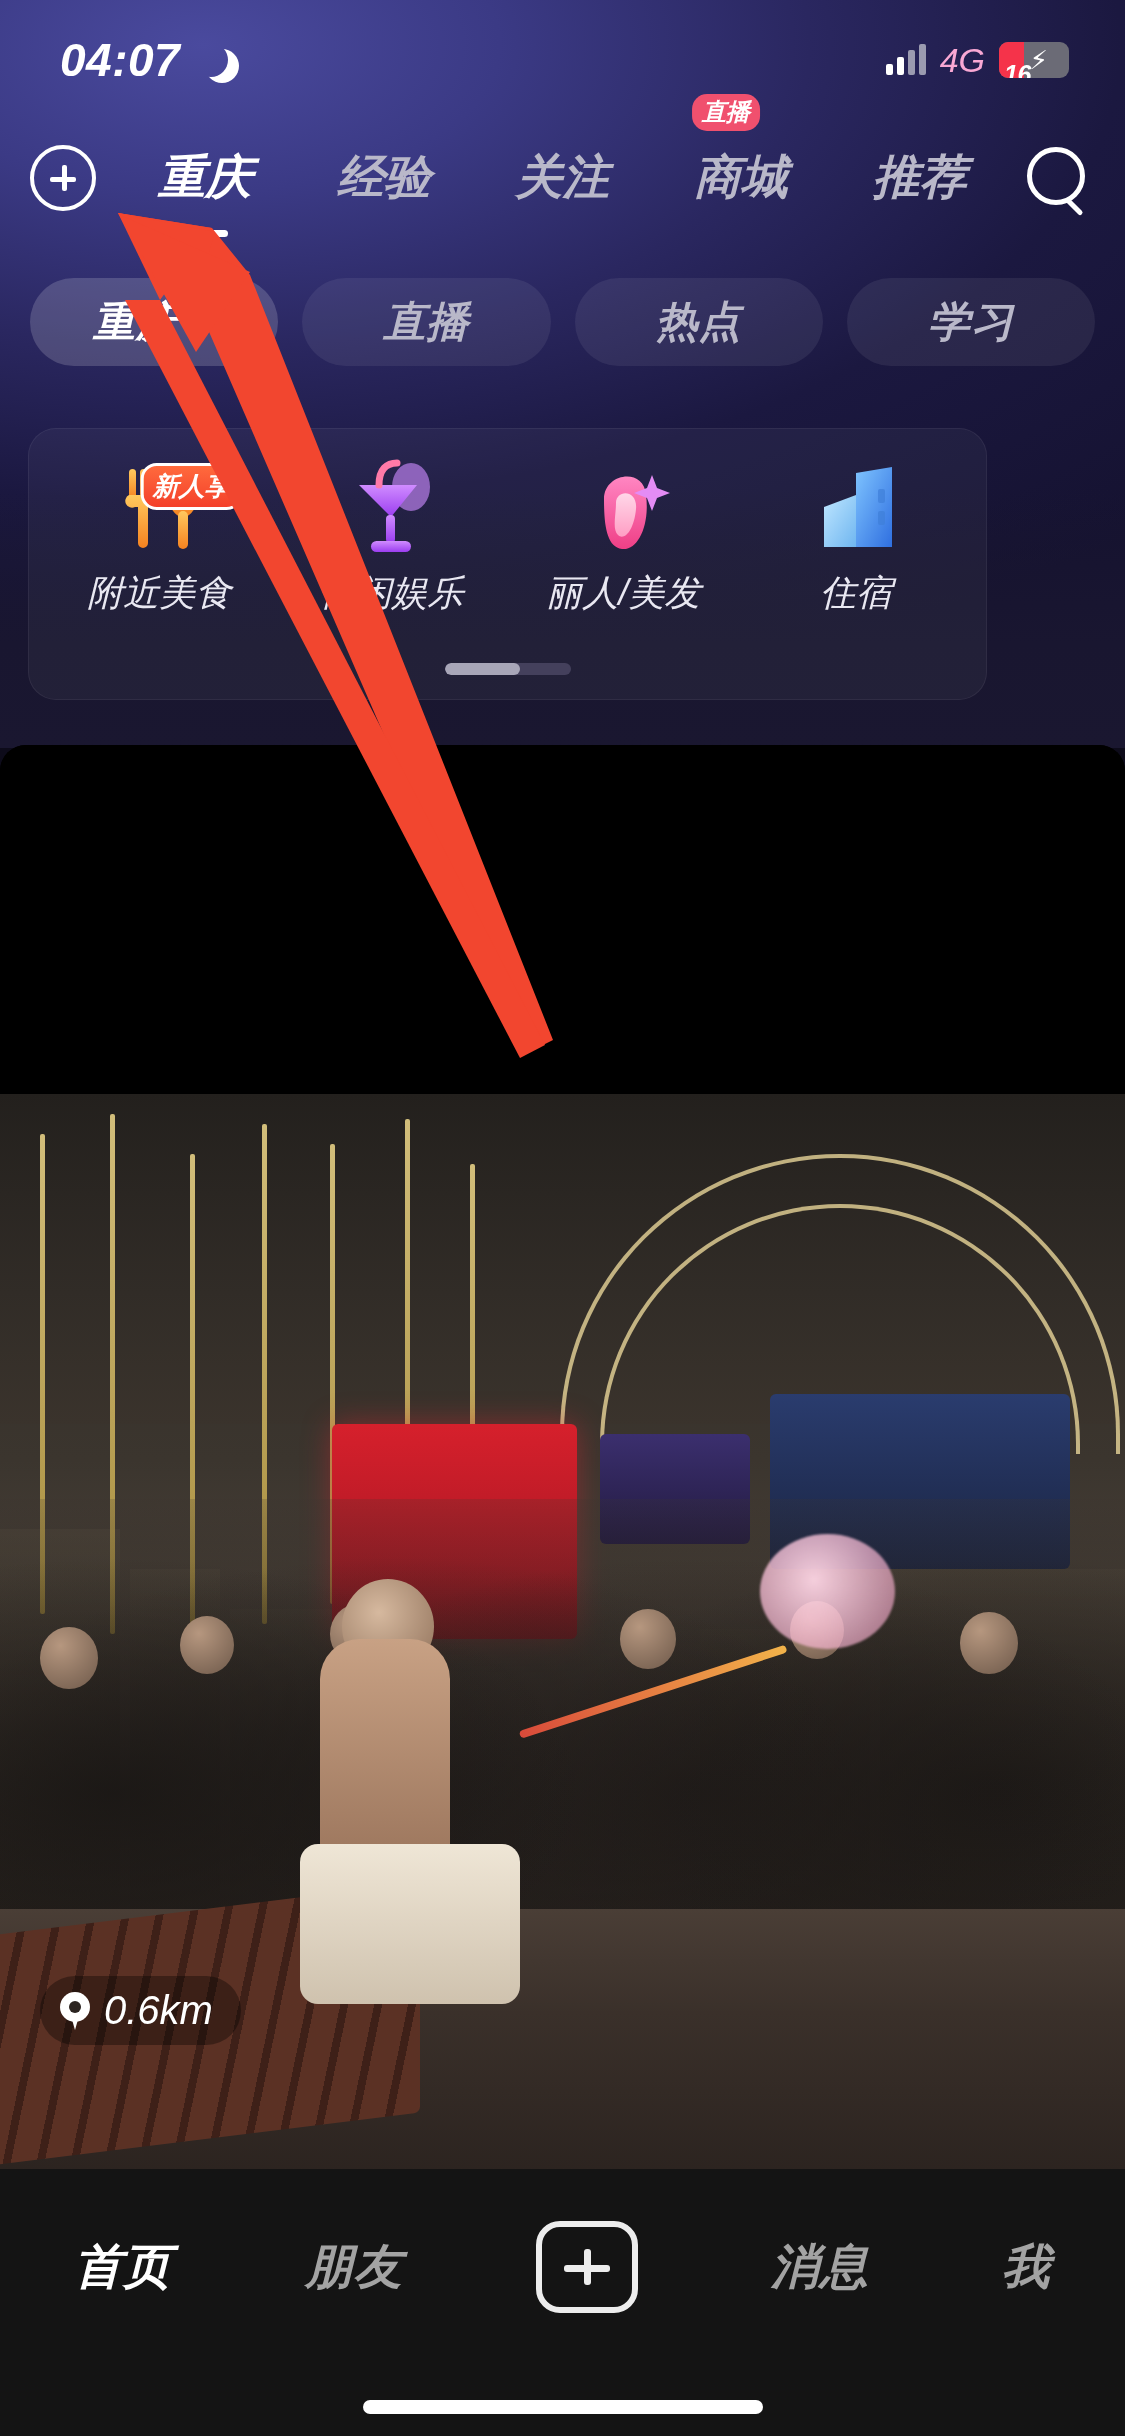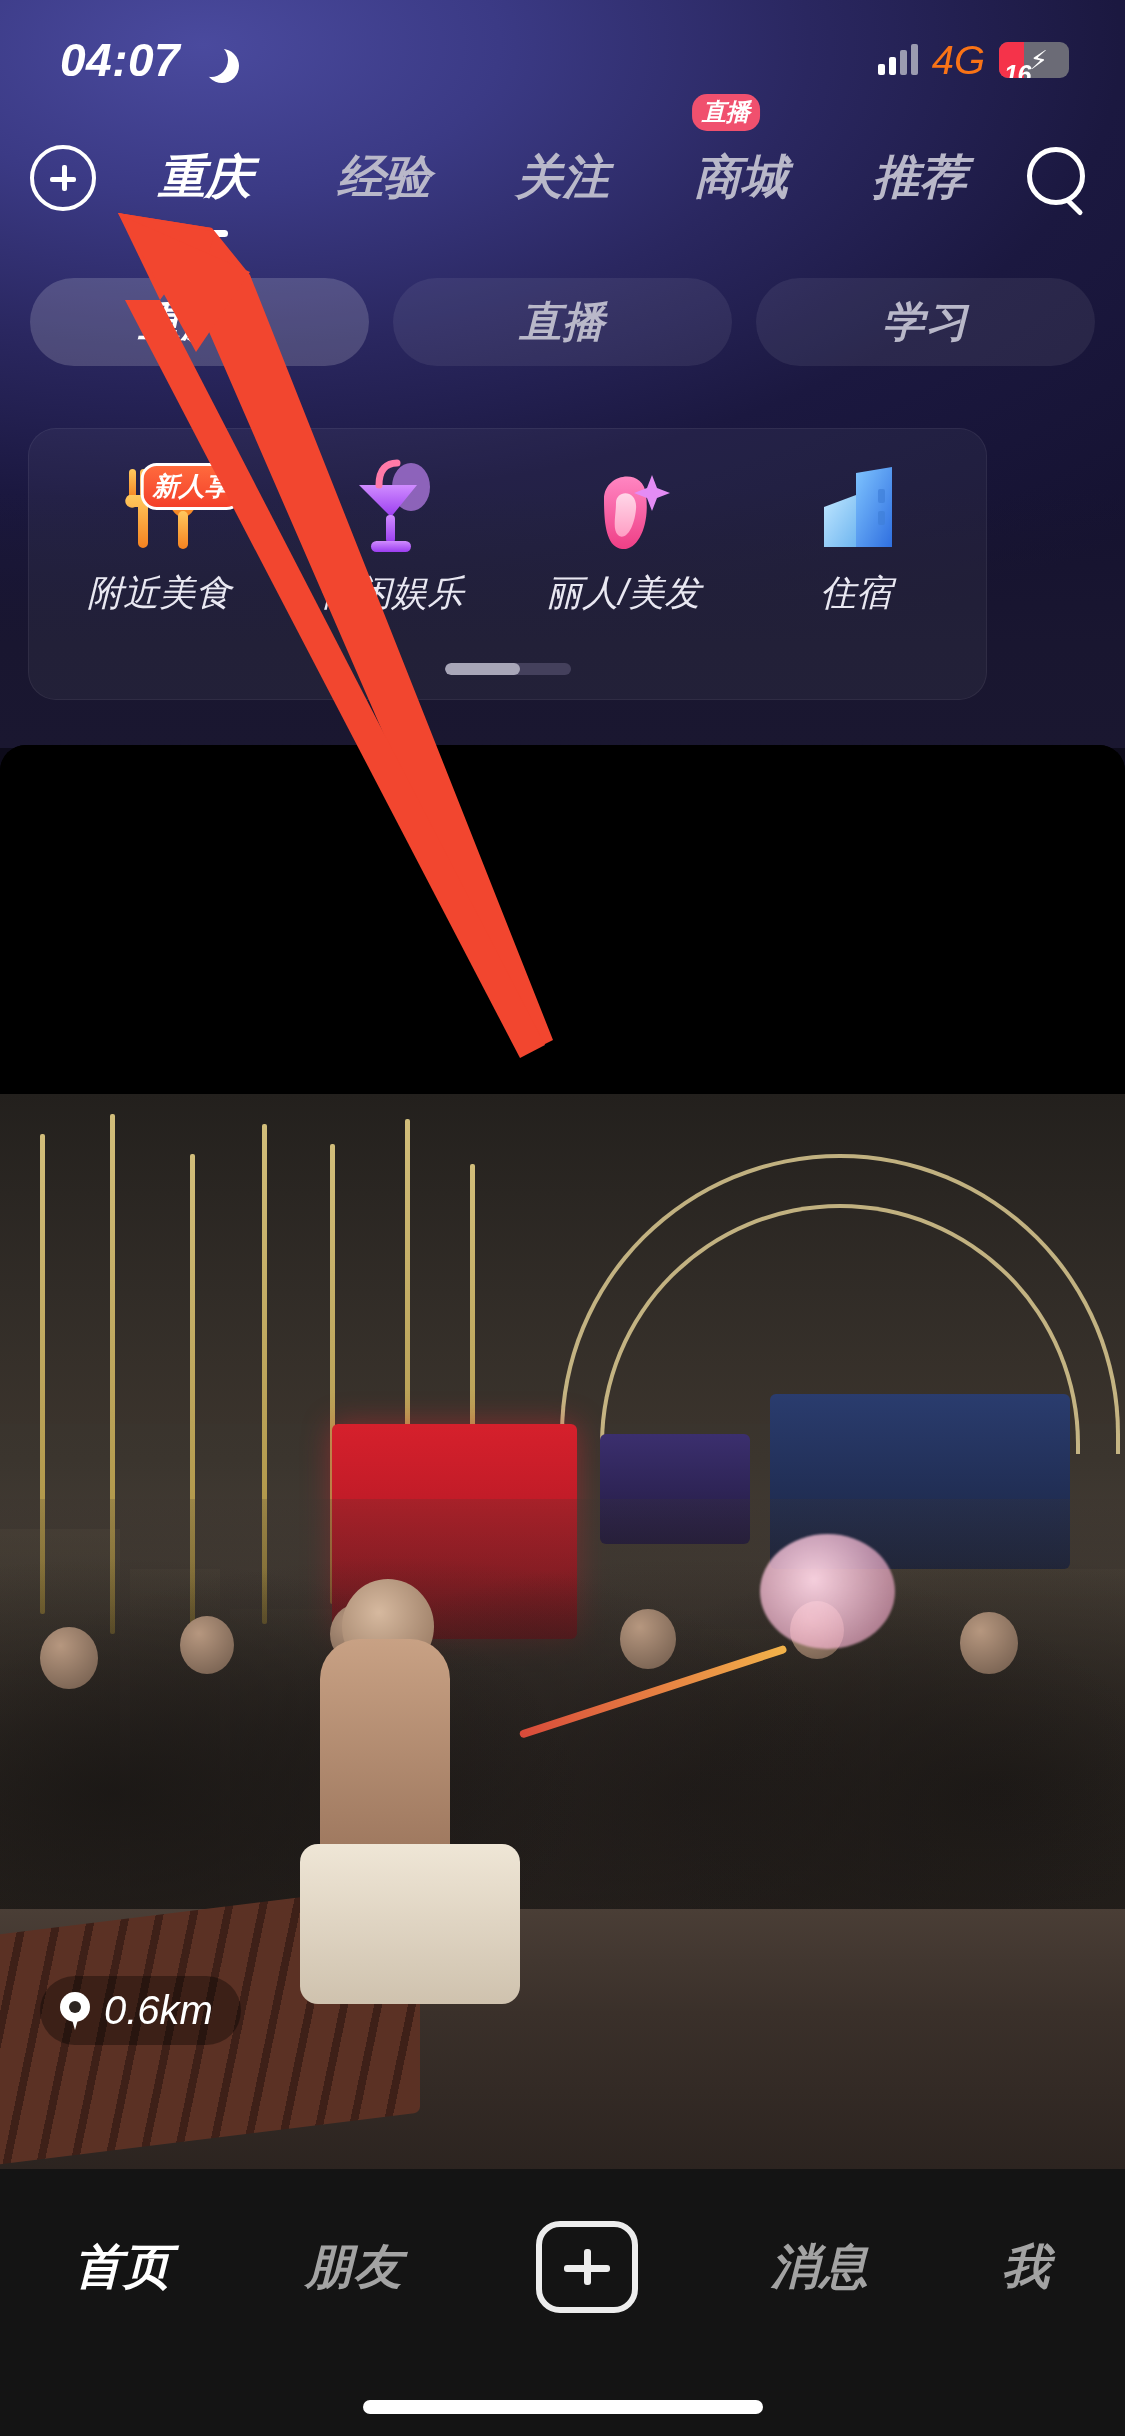--- a/index.html
+++ b/index.html
@@ -45,21 +45,21 @@
     border-radius: 50%;
     box-shadow: 11px 6px 0 0 #fff;
   }
   .status-right { display: flex; align-items: center; gap: 14px; }
   .signal { display: flex; align-items: flex-end; gap: 4px; height: 30px; }
   .signal i { display:block; width: 7px; background: #fff; border-radius: 2px; }
   .signal i:nth-child(1){ height: 11px; }
   .signal i:nth-child(2){ height: 18px; }
   .signal i:nth-child(3){ height: 25px; background: #9b9bb0; }
   .signal i:nth-child(4){ height: 31px; background: #9b9bb0; }
-  .net-label { color: #f97316; font-size: 40px; font-weight: 500; }
+  .net-label { color: #f9a8d4; font-size: 34px; font-weight: 500; }
   .battery {
     position: relative; width: 70px; height: 36px;
     border-radius: 9px; background: #6b6b76; overflow: hidden;
     display: flex; align-items: center;
   }
   .battery::after {
     content:""; position:absolute; right:-7px; top:11px; width:5px; height:14px;
     background:#6b6b76; border-radius:0 3px 3px 0;
   }
   .battery .fill {
@@ -358,20 +358,23 @@
     <div class="search-icon"></div>
   </div>
 
   <div class="chips">
     <div class="chip active">
       <span>重庆</span>
       <span class="swap">⇆</span>
     </div>
     <div class="chip">
       <span>直播</span>
+    </div>
+    <div class="chip">
+      <span>热点</span>
     </div>
     <div class="chip">
       <span>学习</span>
     </div>
   </div>
 
   <div class="cat-card">
     <div class="cat-row">
 
       <div class="cat-item">

